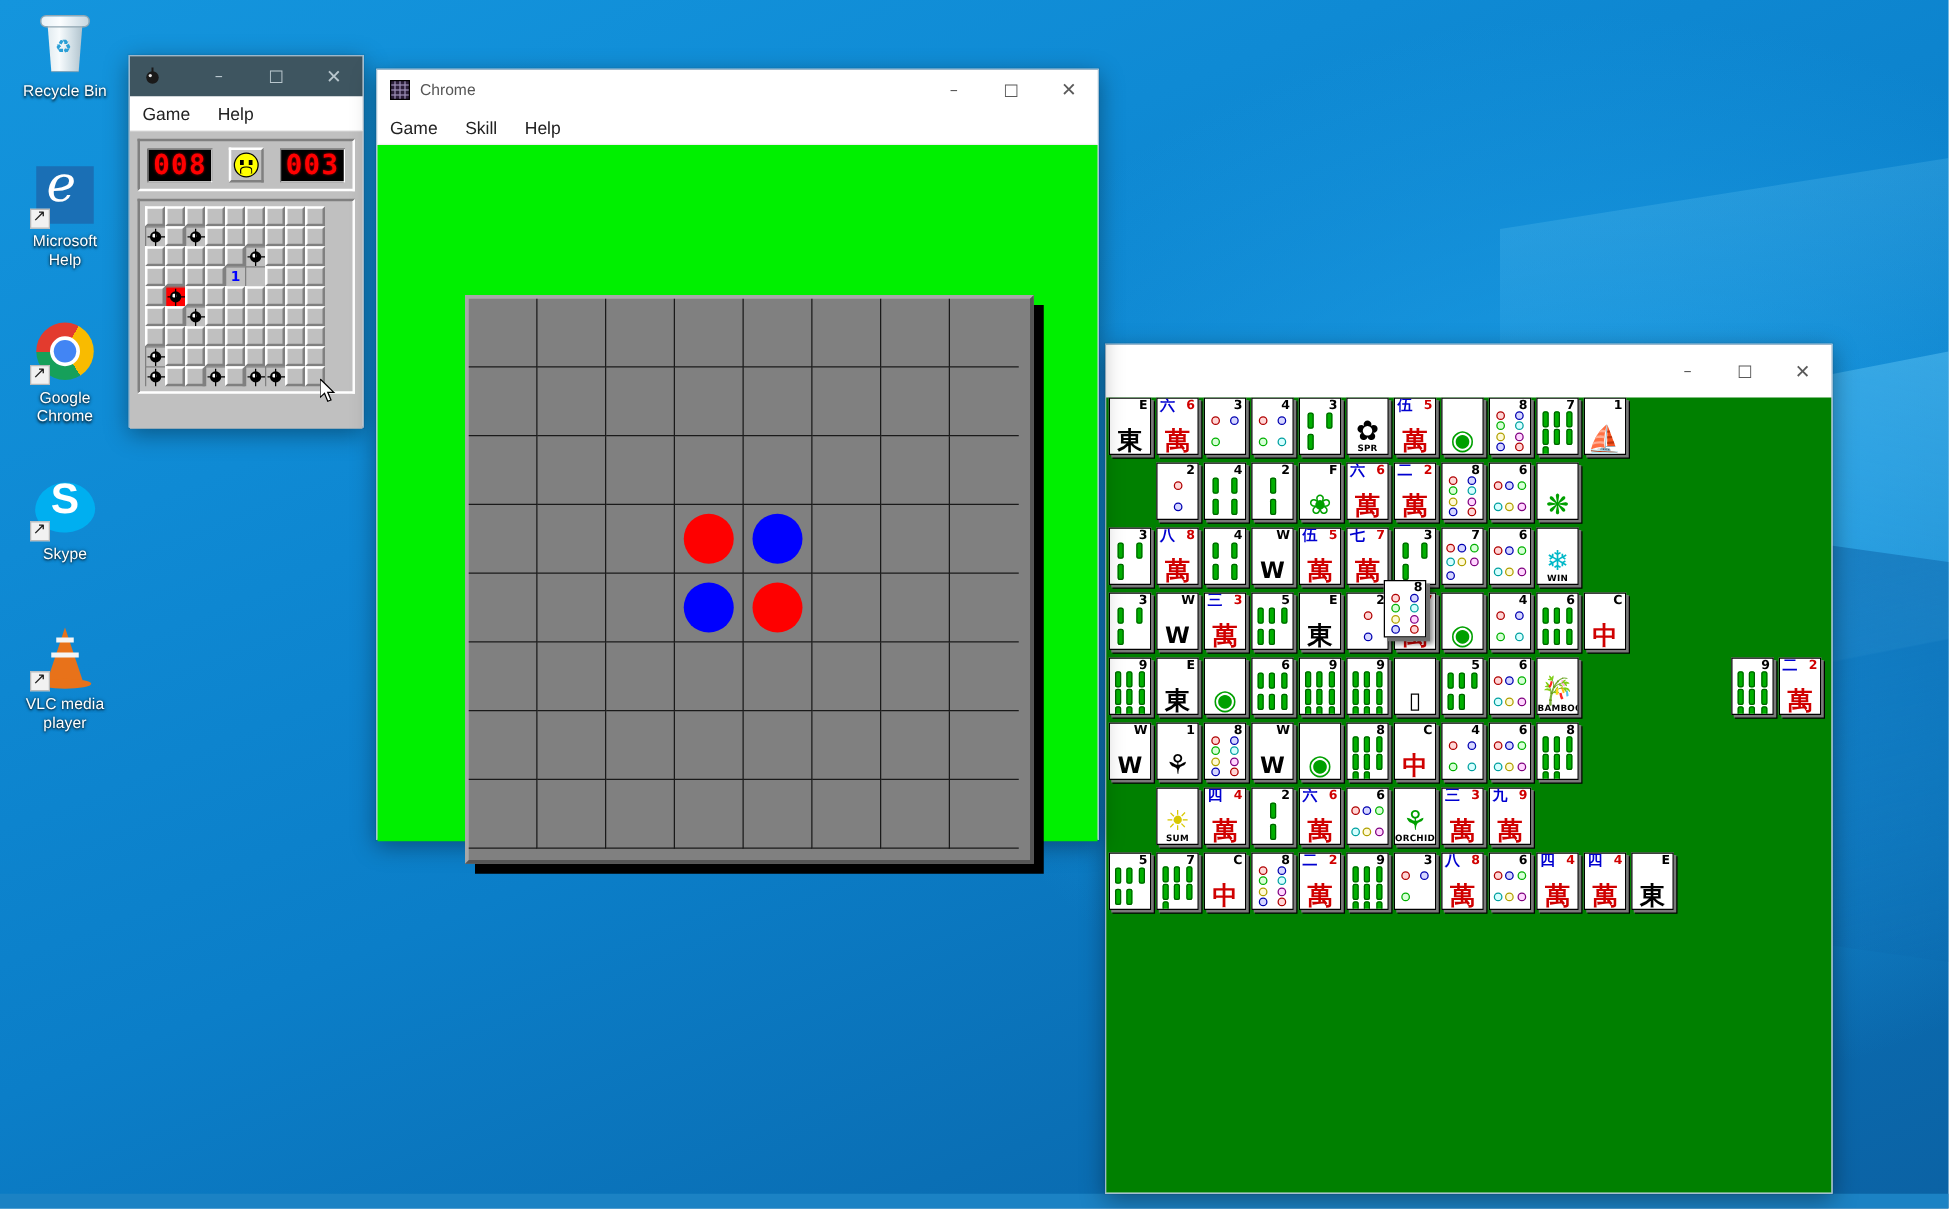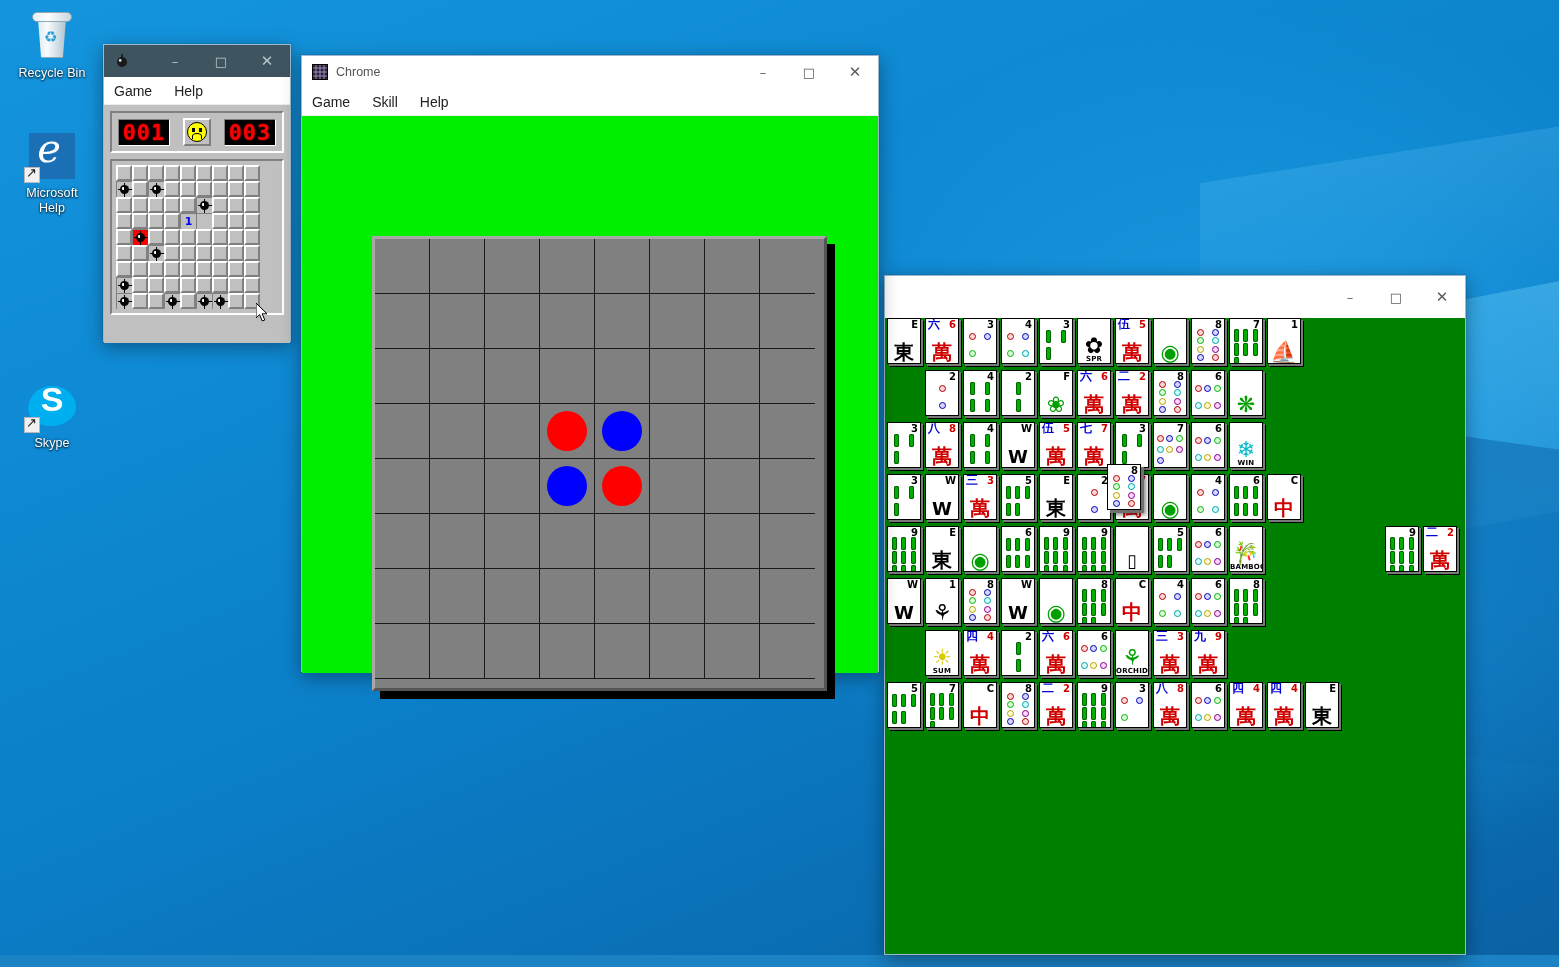--- a/index.html
+++ b/index.html
@@ -332,30 +332,51 @@
   <div class="dicon" style="left:6px; top:130px;">
     <div class="glyph">
       <div class="edge-tile"></div>
         <div class="edge-e">e</div>
       <div class="shortcut-arrow"></div>
     </div>
     <div class="cap">Microsoft
 Help</div>
   </div>
 
+  <div class="dicon" style="left:6px; top:255px;">
+    <div class="glyph">
+      <div class="chrome-ring"></div>
+        <div class="chrome-core"></div>
+        <div class="chrome-blue"></div>
+      <div class="shortcut-arrow"></div>
+    </div>
+    <div class="cap">Google
+Chrome</div>
+  </div>
 
   <div class="dicon" style="left:6px; top:380px;">
     <div class="glyph">
       <div class="skype-blob"></div>
         <div class="skype-s">S</div>
       <div class="shortcut-arrow"></div>
     </div>
     <div class="cap">Skype</div>
   </div>
 
+  <div class="dicon" style="left:6px; top:500px;">
+    <div class="glyph">
+      <div class="vlc-cone"></div>
+      <div class="vlc-stripe" style="left:19px; top:10px; width:14px; height:4px;"></div>
+      <div class="vlc-stripe" style="left:15px; top:22px; width:22px; height:4px;"></div>
+      <div class="vlc-base"></div>
+      <div class="shortcut-arrow"></div>
+    </div>
+    <div class="cap">VLC media
+player</div>
+  </div>
 
 
   <div class="win" id="mahjong">
     <div class="titlebar" id="mj-titlebar">
       <div class="tb-title"></div>
       <div class="tb-btns">
         <div class="tb-btn">–</div>
         <div class="tb-btn">□</div>
         <div class="tb-btn close-x">✕</div>
       </div>
@@ -999,21 +1020,21 @@
         <div class="tb-btn">□</div>
         <div class="tb-btn close-x">✕</div>
       </div>
     </div>
     <div class="menubar">
       <div class="mi">Game</div>
       <div class="mi">Help</div>
     </div>
     <div id="ms-body">
       <div class="ms-panel" id="ms-head">
-        <div class="lcd">001</div>
+        <div class="lcd">008</div>
         <div id="ms-face">
           <div class="circ">
             <span class="eye l"></span>
               <span class="eye r"></span>
               <span class="frown"></span>
           </div>
         </div>
         <div class="lcd">003</div>
       </div>
       <div class="ms-panel" id="ms-grid-wrap">

